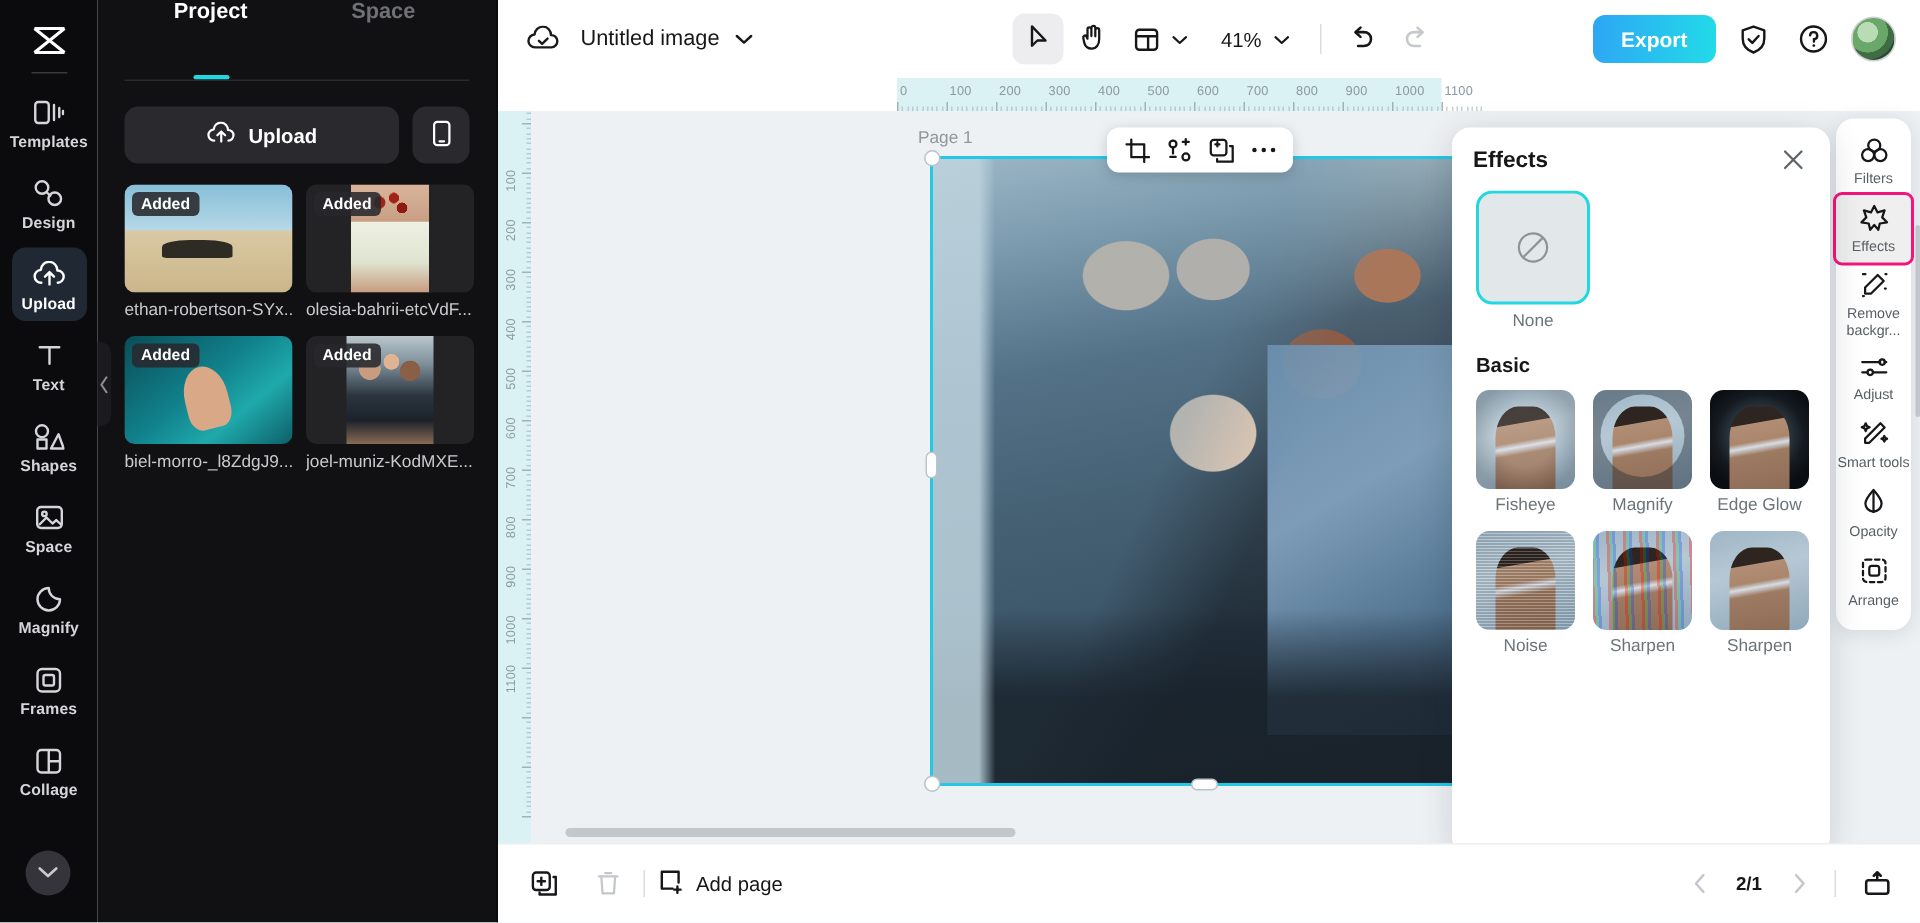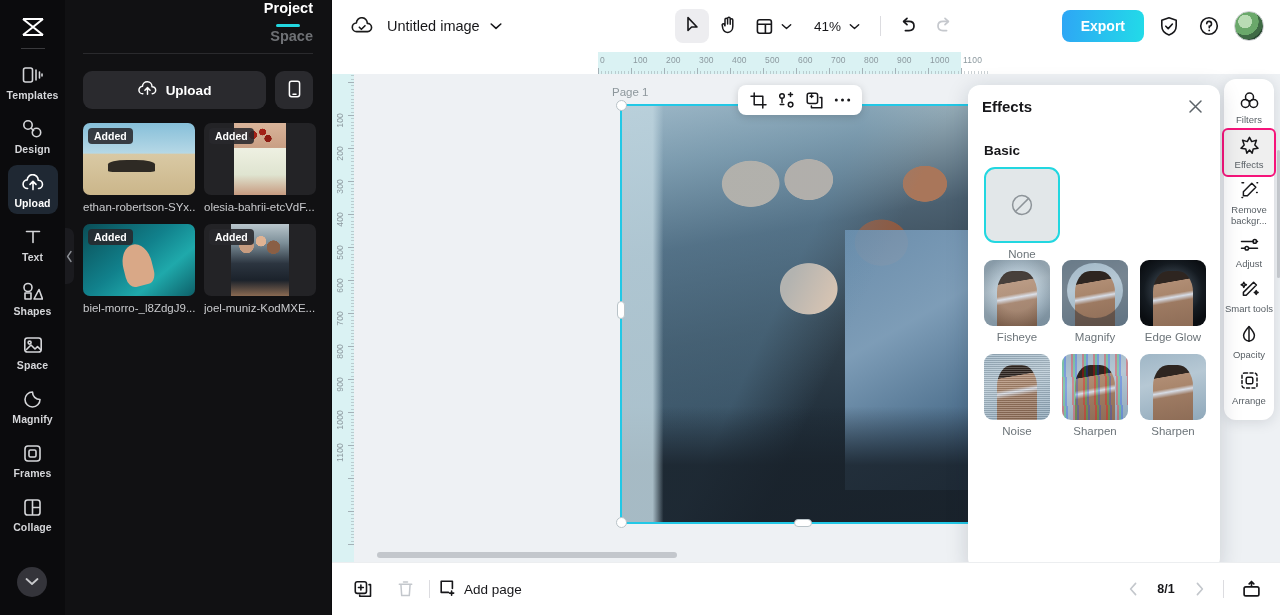--- a/index.html
+++ b/index.html
@@ -36,21 +36,21 @@
     background: #34343a; display:flex; align-items:center; justify-content:center;
     cursor: pointer; color:#c9cacd;
   }
 
   
   #panel {
     position: absolute; left: 65px; top: 0; width: 267px; height: 615px;
     background: #111113; border-right: 1px solid #0b0b0d;
     z-index: 35; overflow: hidden;
   }
-  #panel-tabs { display: flex; height: 54px; align-items: flex-end; padding: 0 18px; position: relative; flex-direction: column;}
+  #panel-tabs { display: flex; height: 54px; padding: 0 18px; position: relative;}
   .ptab { flex: 1; text-align: center; font-size: 14.5px; font-weight: 700; color: #6f7175; padding-bottom: 12px; cursor: pointer; position: relative;}
   .ptab.active { color: #ffffff; }
   .ptab.active::after { content:""; position:absolute; left: 50%; transform: translateX(-50%); bottom: 1px; width: 24px; height: 3px; border-radius: 2px; background: #22d7e0;}
   #panel-tabs-line { position:absolute; left: 18px; right: 18px; bottom: 0; height: 1px; background: #2a2a2d;}
 
   #upload-row { display:flex; gap: 9px; padding: 17px 18px 0; }
   #upload-btn {
     flex: 1; height: 38px; border-radius: 9px; background: #2a2a2e;
     display:flex; align-items:center; justify-content:center; gap: 9px;
     color: #ffffff; font-size: 13.5px; font-weight: 700; cursor: pointer;
@@ -849,30 +849,30 @@
 <div id="effects">
   <div id="fx-head">
     <span id="fx-title">Effects</span>
     <span id="fx-close">
       <svg width="15" height="15" viewBox="0 0 15 15" fill="none" stroke="currentColor" stroke-width="1.5" stroke-linecap="round">
           <path d="M2 2 L13 13 M13 2 L2 13"></path>
         </svg>
     </span>
   </div>
   <div id="fx-body">
-    <div id="fx-section">Basic</div>
     <div id="fx-none-wrap">
       <div id="fx-none">
         <svg width="26" height="26" viewBox="0 0 26 26" fill="none" stroke="#8d9499" stroke-width="1.5">
             <circle cx="13" cy="13" r="9.4"></circle>
             <path d="M6.4 19.6 19.6 6.4"></path>
           </svg>
       </div>
       <div class="fx-cap">None</div>
     </div>
+    <div id="fx-section">Basic</div>
     <div id="fx-grid">
         <div class="fx-item">
           <div class="fx-th t-fisheye">
             <div class="fx-person"></div>
           </div>
           <div class="fx-cap">Fisheye</div>
         </div>
         <div class="fx-item">
           <div class="fx-th t-magnify">
             <div class="fx-person"></div>
@@ -984,21 +984,21 @@
         </svg>
     </span>
     <span>Add page</span>
   </div>
   <div id="bb-right">
     <div class="pg-arrow">
       <svg width="9" height="14" viewBox="0 0 9 14" fill="none" stroke="currentColor" stroke-width="1.6" stroke-linecap="round" stroke-linejoin="round">
           <path d="M6.6 1.4 1.6 7l5 5.6"></path>
         </svg>
     </div>
-    <div id="pg-ind">8/1</div>
+    <div id="pg-ind">2/1</div>
     <div class="pg-arrow">
       <svg width="9" height="14" viewBox="0 0 9 14" fill="none" stroke="currentColor" stroke-width="1.6" stroke-linecap="round" stroke-linejoin="round">
           <path d="M2.4 1.4 7.4 7l-5 5.6"></path>
         </svg>
     </div>
     <div id="bb-sep" style="margin:0 8px"></div>
     <div class="bb-btn">
       <svg width="19" height="18" viewBox="0 0 18 17" fill="none" stroke="currentColor" stroke-width="1.6" stroke-linecap="round" stroke-linejoin="round">
           <rect x="2" y="6.4" width="14" height="8.6" rx="1.6"></rect>
           <path d="M9 1.6v3.6M6.8 3.6 9 1.4l2.2 2.2"></path>

